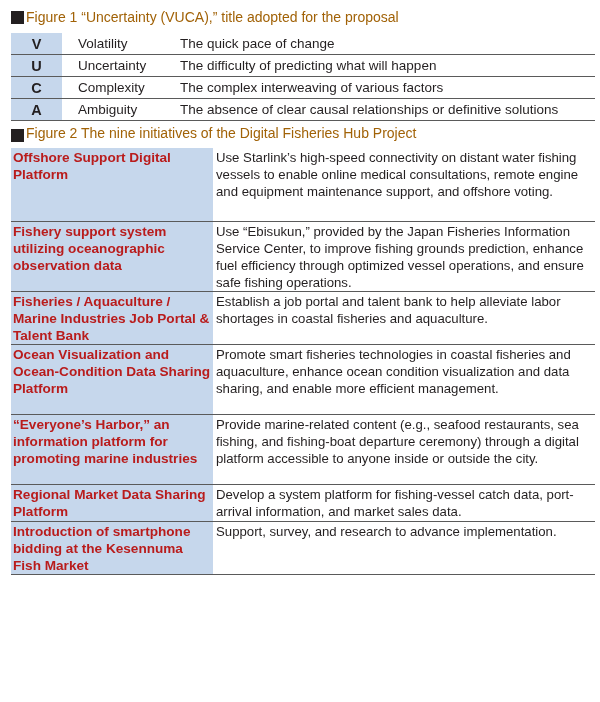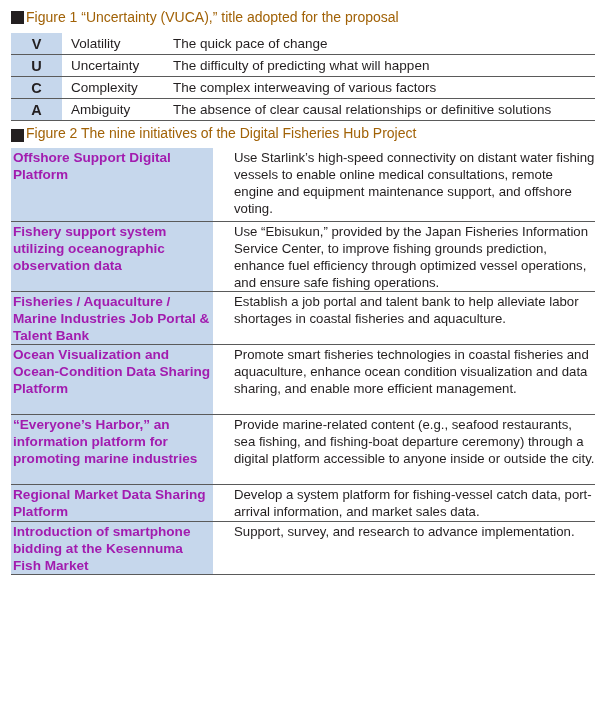--- a/index.html
+++ b/index.html
@@ -13,31 +13,31 @@
     display: flex; align-items: center;
   }
   .fig-title .sq { display: inline-block; width: 13px; height: 13px; background: #231f20; margin-right: 2px; }
   #fig1-title { top: 8px; }
   #fig2-title { top: 124px; align-items: flex-end; }
 
   table { border-collapse: collapse; position: absolute; left: 11px; width: 584px; }
   #vuca { top: 33px; }
   #vuca td { height: 21px; padding: 0; font-size: 13.5px; border-bottom: 1.5px solid #5a5a5a; vertical-align: middle; }
   #vuca td.letter { width: 51px; background: #c6d7ec; text-align: center; font-weight: bold; font-size: 14.5px; }
-  #vuca td.term { width: 102px; padding-left: 9px; }
+  #vuca td.term { width: 102px; padding-left: 16px; }
   #vuca td.desc { padding-left: 0; margin-left: 36px; }
 
   #initiatives { top: 148px; }
   #initiatives td { padding: 0; vertical-align: top; border-bottom: 1.5px solid #5a5a5a; }
   #initiatives td.name {
     width: 200px; background: #c6d7ec; font-weight: bold; font-size: 13.6px;
-    line-height: 17px; padding: 1px 0 0 2px; color: #a21caf;
+    line-height: 17px; padding: 1px 0 0 2px; color: #b91c1c;
   }
   #initiatives td.desc {
-    font-size: 13.2px; line-height: 17px; padding: 1px 0 0 21px; color: #231f20;
+    font-size: 13.2px; line-height: 17px; padding: 1px 0 0 3px; color: #231f20;
   }
 </style>
 </head>
 <body>
 
 <div class="fig-title" id="fig1-title">
   <span class="sq"></span>
   <span>Figure 1 “Uncertainty (VUCA),” title adopted for the proposal</span>
 </div>
 

